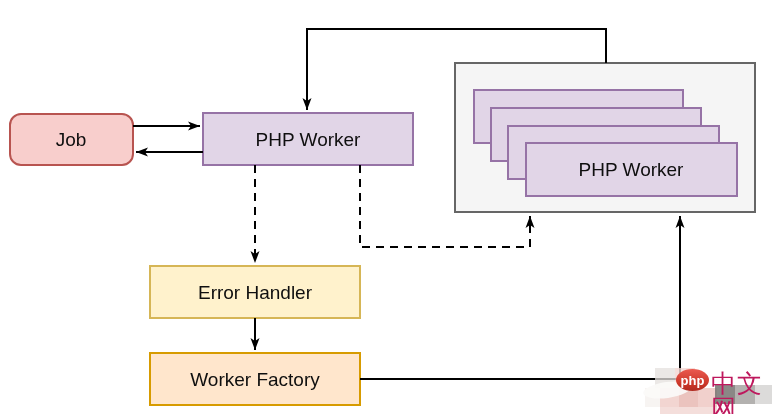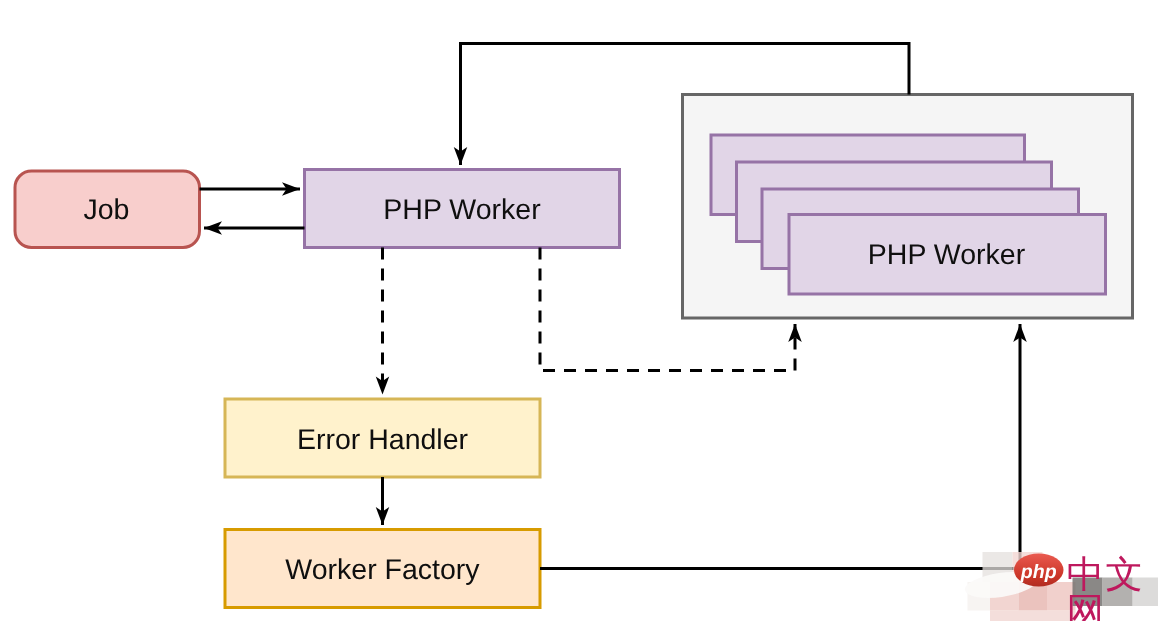--- a/index.html
+++ b/index.html
@@ -48,21 +48,21 @@
     background: rgba(251,250,249,0.92); border-radius: 50%;
     transform: rotate(-8deg);
   }
   .wm-ellipse {
     position: absolute; left: 676px; top: 369px; width: 33px; height: 22px;
     background: linear-gradient(180deg, #ea5a50 0%, #ca3527 70%, #b02c22 100%);
     border-radius: 50%;
     display: flex; align-items: center; justify-content: center;
   }
   .wm-ellipse span {
-    color: #ffffff; font-size: 13px; font-weight: bold; font-style: italic;
+    color: #ffffff; font-size: 13px; font-weight: bold; 
     font-family: "Liberation Sans", sans-serif; line-height: 1;
   }
   .wm-site {
     position: absolute; left: 711px; top: 371px;
     font-size: 25px; color: #be185d; letter-spacing: 1px;
     font-family: Liberation Sans, sans-serif; line-height: 1;
   }
 </style>
 </head>
 <body>

